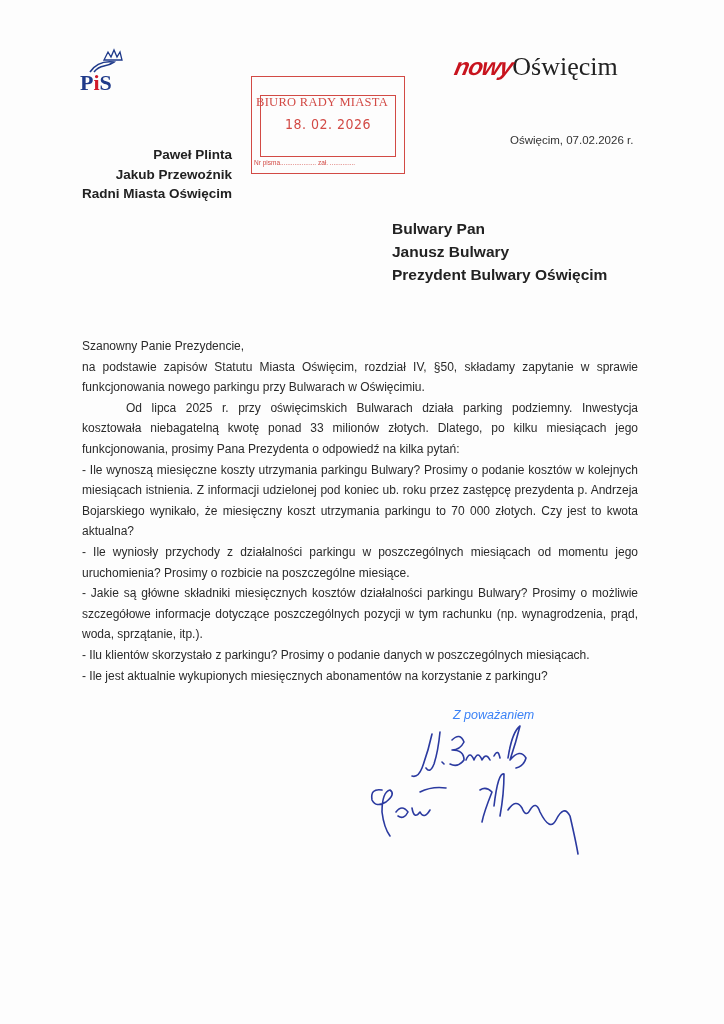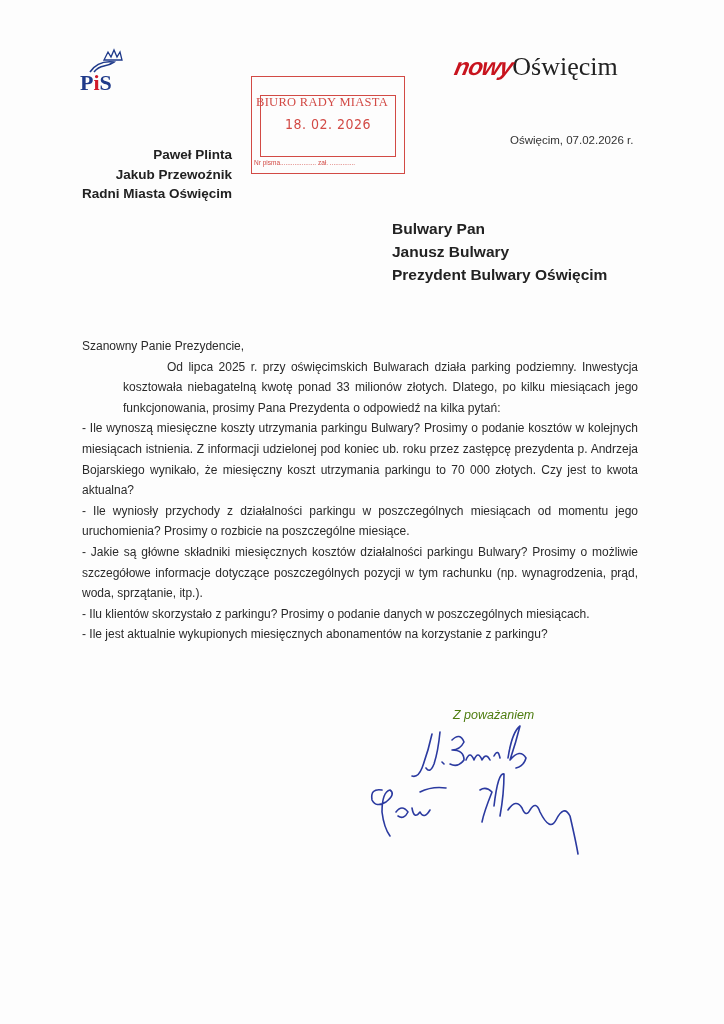--- a/index.html
+++ b/index.html
@@ -21,24 +21,24 @@
     .brand-city { display: inline-block; font-family: "Liberation Serif", serif; font-size: 26px; color: #222; vertical-align: middle; margin-left: 0; }
 
     .date-line { position: absolute; left: 510px; top: 134px; font-size: 11.5px; color: #333; font-family: "Liberation Sans", sans-serif; }
 
     .senders { position: absolute; left: 82px; top: 145px; font-weight: bold; font-size: 13.5px; line-height: 19.5px; color: #222; font-family: "Liberation Sans", sans-serif; text-align: right; }
 
     .recipient { position: absolute; left: 392px; top: 217px; font-weight: bold; font-size: 15.5px; line-height: 23px; color: #222; font-family: "Liberation Sans", sans-serif; }
 
     .body { position: absolute; left: 82px; top: 336px; width: 556px; font-size: 12px; line-height: 20.6px; color: #2a2a2a; font-family: "Liberation Sans", sans-serif; }
     .body p { margin: 0; text-align: justify; }
-    .body .indent { text-indent: 44px; margin-left: 41px; }
+    .body .indent { text-indent: 44px; }
     .body .nojust { text-align: left; }
 
-    .closing { position: absolute; left: 453px; top: 708px; font-style: italic; font-size: 12.5px; color: #4d7c0f; font-family: "Liberation Sans", sans-serif; }
+    .closing { position: absolute; left: 453px; top: 708px; font-style: italic; font-size: 12.5px; color: #3b82f6; font-family: "Liberation Sans", sans-serif; }
     .signature { position: absolute; left: 360px; top: 712px; width: 260px; height: 150px; }
   </style>
 </head>
 <body>
 
 <div class="page">
 
   <div class="pis-logo">
     <svg width="70" height="26" viewBox="0 0 70 26" style="position:absolute;left:0;top:0;">
       <path d="M24 12 l4 -8 l3 5 l3 -7 l3 7 l3 -5 l2 8 z" fill="none" stroke="#1f3a8a" stroke-width="1.3"></path>
@@ -68,20 +68,21 @@
   </div>
 
   <div class="recipient">
     <div>Bulwary Pan</div>
     <div>Janusz Bulwary</div>
     <div>Prezydent Bulwary Oświęcim</div>
   </div>
 
   <div class="body">
     <p class="nojust">Szanowny Panie Prezydencie,</p>
+    <p>na podstawie zapisów Statutu Miasta Oświęcim, rozdział IV, §50, składamy zapytanie w sprawie funkcjonowania nowego parkingu przy Bulwarach w Oświęcimiu.</p>
     <p class="indent">Od lipca 2025 r. przy oświęcimskich Bulwarach działa parking podziemny. Inwestycja kosztowała niebagatelną kwotę ponad 33 milionów złotych. Dlatego, po kilku miesiącach jego funkcjonowania, prosimy Pana Prezydenta o odpowiedź na kilka pytań:</p>
     <p>- Ile wynoszą miesięczne koszty utrzymania parkingu Bulwary? Prosimy o podanie kosztów w kolejnych miesiącach istnienia. Z informacji udzielonej pod koniec ub. roku przez zastępcę prezydenta p. Andrzeja Bojarskiego wynikało, że miesięczny koszt utrzymania parkingu to 70 000 złotych. Czy jest to kwota aktualna?</p>
     <p>- Ile wyniosły przychody z działalności parkingu w poszczególnych miesiącach od momentu jego uruchomienia? Prosimy o rozbicie na poszczególne miesiące.</p>
     <p>- Jakie są główne składniki miesięcznych kosztów działalności parkingu Bulwary? Prosimy o możliwie szczegółowe informacje dotyczące poszczególnych pozycji w tym rachunku (np. wynagrodzenia, prąd, woda, sprzątanie, itp.).</p>
     <p class="nojust">- Ilu klientów skorzystało z parkingu? Prosimy o podanie danych w poszczególnych miesiącach.</p>
     <p class="nojust">- Ile jest aktualnie wykupionych miesięcznych abonamentów na korzystanie z parkingu?</p>
   </div>
 
   <div class="closing">Z poważaniem</div>
 

